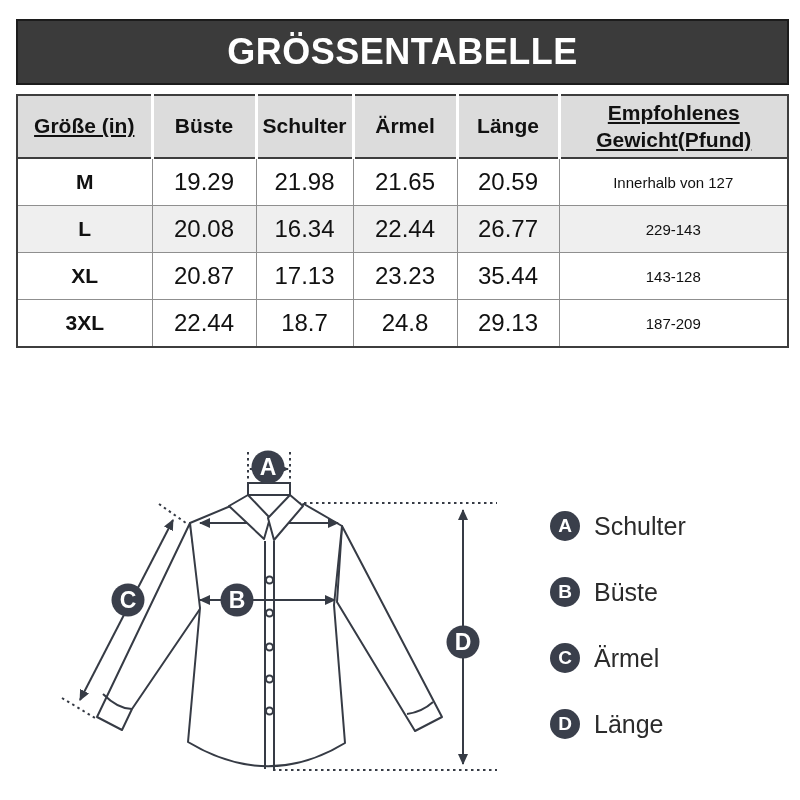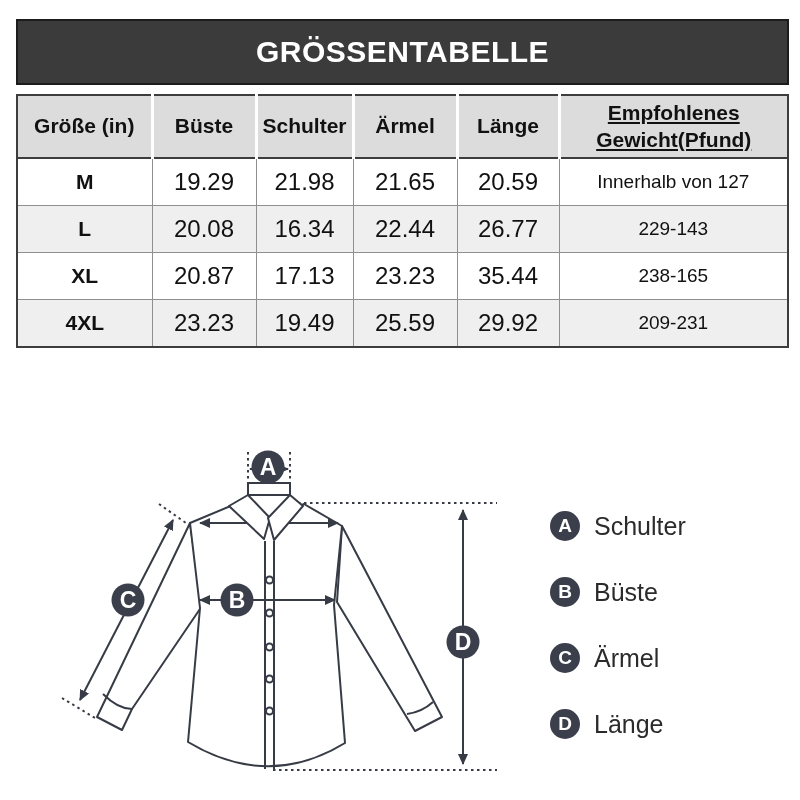--- a/index.html
+++ b/index.html
@@ -11,38 +11,38 @@
   body{
     width:800px;height:800px;background:#fff;position:relative;overflow:hidden;
     font-family:"Liberation Sans",sans-serif;color:var(--text-color);
   }
   .card{position:absolute;left:16px;top:19px;width:773px;}
   .title-bar{
     box-sizing:border-box;height:66px;background:var(--title-bar-bg);
     border:2px solid #1c1c1c;display:flex;align-items:center;justify-content:center;
     margin-bottom:9px;
   }
-  .title-bar .title{color:var(--title-text);font-size:30px;font-weight:bold;letter-spacing:.5px;}
+  .title-bar .title{color:var(--title-text);font-size:36px;font-weight:bold;letter-spacing:.5px;}
   table{width:100%;border-collapse:collapse;table-layout:fixed;}
   th{
     background:var(--header-bg);height:61px;font-size:21px;font-weight:bold;
     text-align:center;vertical-align:middle;line-height:1.25;padding:0 4px;
     border-top:2px solid var(--border-dark);border-bottom:2px solid var(--border-dark);
     border-left:3px solid #ffffff;
   }
-  th:first-child{border-left:2px solid var(--border-dark);}
+  th:first-child{border-left:2px solid var(--border-dark);text-decoration:underline;}
   th:last-child{border-right:2px solid var(--border-dark);text-decoration:underline;}
   td{
     height:44px;text-align:center;vertical-align:middle;font-size:24px;
     border:1px solid var(--border-light);background:#fff;
   }
   tr.alt td{background:var(--row-alt-bg);}
   td.size{font-weight:bold;font-size:21px;}
   td:first-child{border-left:2px solid var(--border-dark);}
-  td:last-child{border-right:2px solid var(--border-dark);font-size:19px;}
+  td:last-child{border-right:2px solid var(--border-dark);font-size:15px;}
   tbody tr:last-child td{border-bottom:2px solid var(--border-dark);}
 
   .diagram-svg{position:absolute;left:40px;top:440px;width:470px;height:360px;}
   .shape{fill:#ffffff;stroke:var(--line-color);stroke-width:2;stroke-linejoin:round;}
   .stroke{fill:none;stroke:var(--line-color);stroke-width:2;}
   .dotted{fill:none;stroke:var(--line-color);stroke-width:2;stroke-dasharray:2.5 3.5;}
   .badge-circle{fill:var(--badge-bg);stroke:none;}
   .badge-letter{fill:#ffffff;font-family:"Liberation Sans",sans-serif;font-size:23px;font-weight:bold;text-anchor:middle;}
   .ah{fill:var(--line-color);}
 
@@ -96,29 +96,29 @@
         <td>22.44</td>
         <td>26.77</td>
         <td>229-143</td>
       </tr>
       <tr>
         <td class="size">XL</td>
         <td>20.87</td>
         <td>17.13</td>
         <td>23.23</td>
         <td>35.44</td>
-        <td>238-165</td>
+        <td>143-128</td>
       </tr>
-      <tr class="alt">
-        <td class="size">4XL</td>
-        <td>23.23</td>
-        <td>19.49</td>
-        <td>25.59</td>
-        <td>29.92</td>
-        <td>209-231</td>
+      <tr>
+        <td class="size">3XL</td>
+        <td>22.44</td>
+        <td>18.7</td>
+        <td>24.8</td>
+        <td>29.13</td>
+        <td>187-209</td>
       </tr>
     </tbody>
   </table>
 </div>
 
 <svg class="diagram-svg" viewBox="0 0 470 360">
   <defs>
     <marker id="ah" markerWidth="12" markerHeight="10" refX="10" refY="5" orient="auto-start-reverse" markerUnits="userSpaceOnUse">
       <path class="ah" d="M0,0 L11,5 L0,10 Z"></path>
     </marker>

